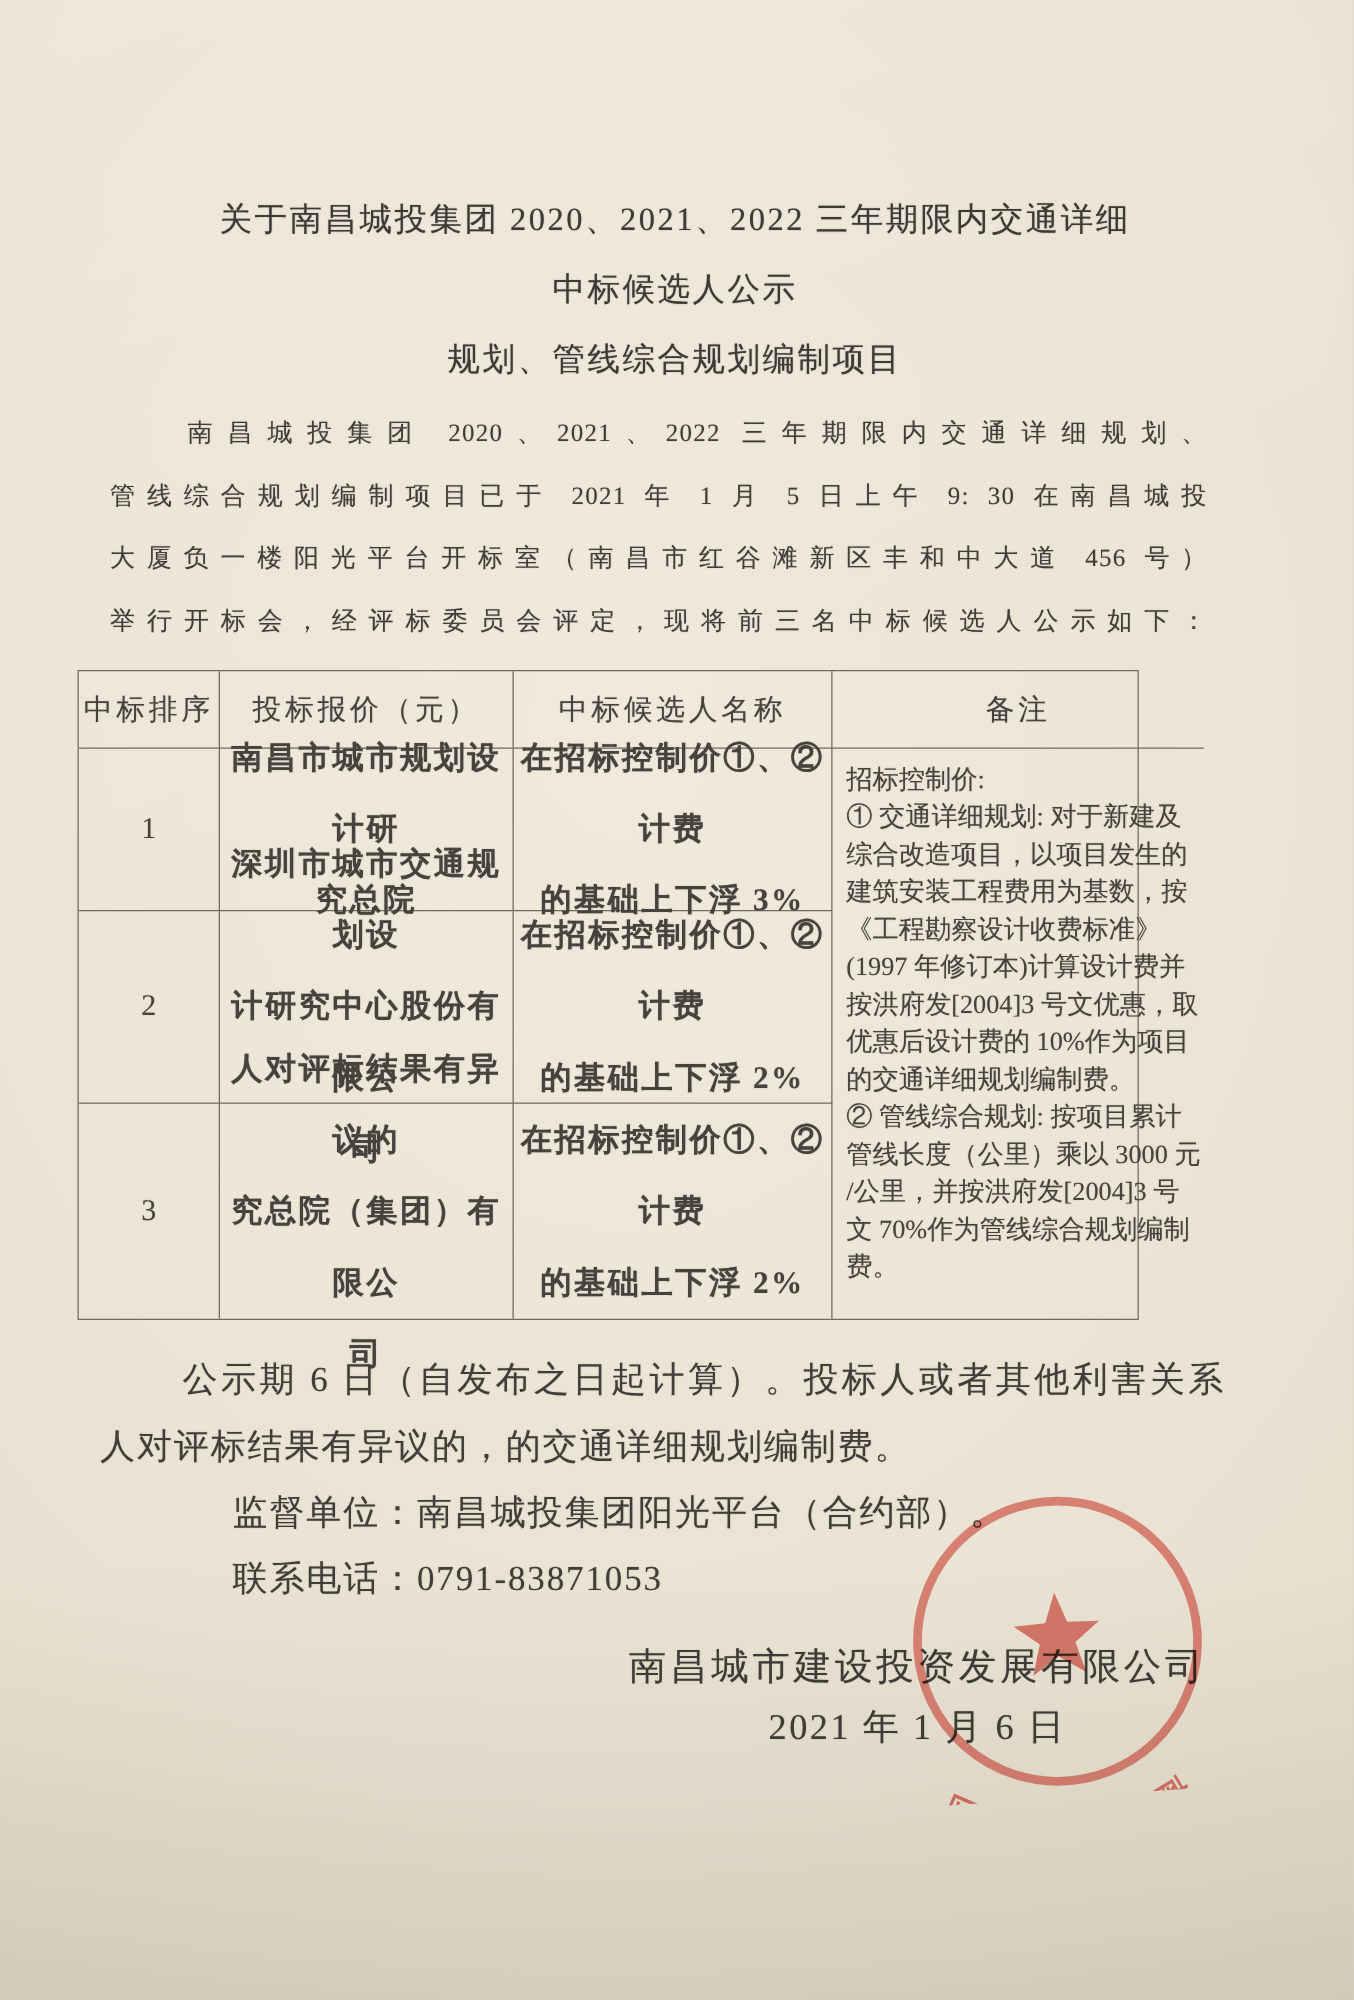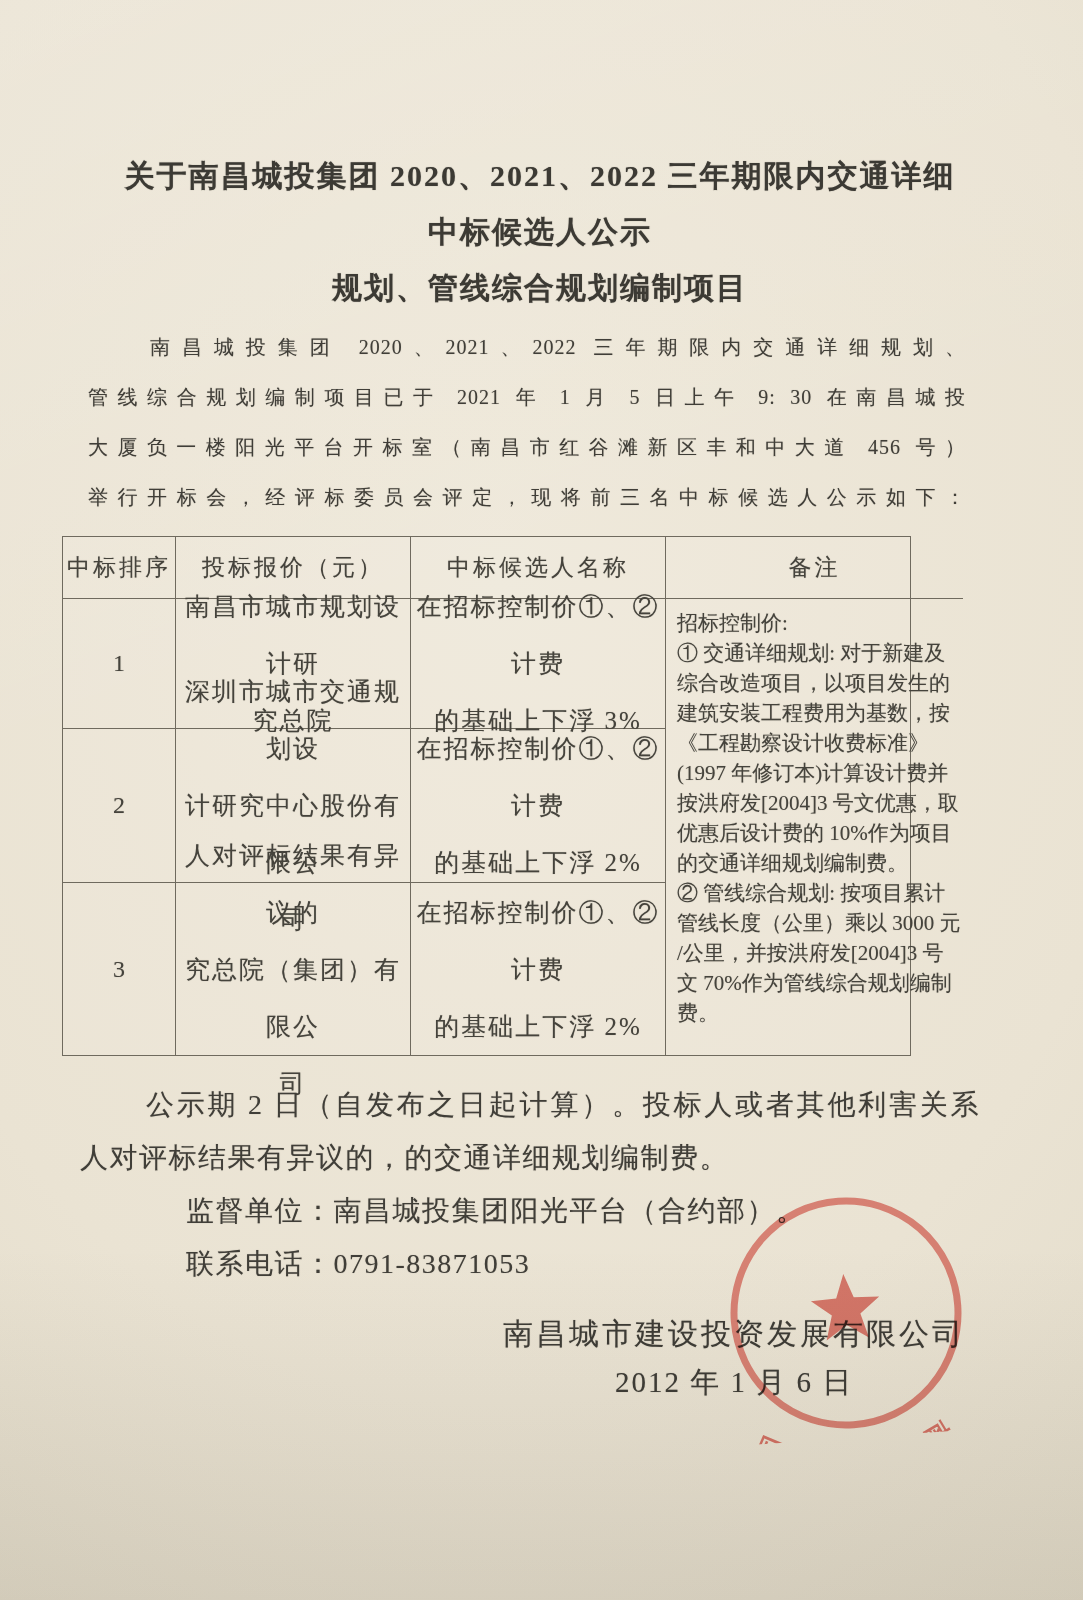--- a/index.html
+++ b/index.html
@@ -14,21 +14,21 @@
       linear-gradient(160deg, rgba(255,255,255,.14) 0%, rgba(0,0,0,0) 40%),
       linear-gradient(to bottom, rgba(0,0,0,0) 78%, rgba(82,74,56,.12) 100%),
       radial-gradient(135% 115% at 46% 36%, #efe9db 0%, #eae3d3 45%, #e2dbc9 72%, #d0c9b6 100%);
     color:#403e38;
   }
   .soft{ text-shadow:0 0 1px rgba(64,60,52,.35); }
 
   
   .title-block{position:absolute;left:70px;top:148px;width:940px;text-align:center;}
   .title-line{
-    font-size:30px;font-weight:bold;line-height:56px;letter-spacing:2px;color:#3c3a34;
+    font-size:26px;font-weight:normal;line-height:56px;letter-spacing:2px;color:#3c3a34;
     text-shadow:0 0 1px rgba(50,46,40,.45);
   }
 
   
   .intro-block{position:absolute;left:88px;top:322px;width:878px;}
   .intro-line{
     font-size:20px;line-height:50px;letter-spacing:1px;
     text-align:justify;text-align-last:justify;white-space:nowrap;
   }
   .indent-2em{padding-left:62px;}
@@ -45,21 +45,21 @@
   }
   .cell{
     box-sizing:border-box;display:flex;align-items:center;justify-content:center;
     text-align:center;color:#45433c;
   }
   .b-r{border-right:1px solid #6f6a5e;}
   .b-b{border-bottom:1px solid #6f6a5e;}
   .th{font-size:23px;letter-spacing:3px;}
   .rank-cell{font-size:24px;}
   .name-cell,.bid-cell{
-    font-size:25px;line-height:57px;letter-spacing:2px;white-space:pre-line;
+    font-size:25px;line-height:57px;letter-spacing:2px;white-space:pre-line;font-weight:bold;
   }
   .remark-cell{
     grid-column:4;grid-row:2 / 5;
     align-items:flex-start;justify-content:flex-start;text-align:left;
     padding:9px 4px 6px 11px;
     font-size:21px;line-height:30px;letter-spacing:0;
     white-space:pre;
   }
 
   
@@ -136,29 +136,29 @@
 
     <div class="cell rank-cell b-r soft">3</div>
     <div class="cell name-cell b-r soft">人对评标结果有异议的
 究总院（集团）有限公
 司</div>
     <div class="cell bid-cell  b-r soft">在招标控制价①、②计费
 的基础上下浮 2%</div>
   </div>
 
   <div class="closing-block soft">
-    <div class="closing-line fill indent-small">公示期 2 日（自发布之日起计算）。投标人或者其他利害关系</div>
+    <div class="closing-line fill indent-small">公示期 6 日（自发布之日起计算）。投标人或者其他利害关系</div>
     <div class="closing-line">人对评标结果有异议的，的交通详细规划编制费。</div>
     <div class="closing-line indent-mid">监督单位：南昌城投集团阳光平台（合约部）。</div>
     <div class="closing-line indent-mid">联系电话：0791-83871053</div>
   </div>
 
   <div class="sign-block soft">
     <div class="sign-company">南昌城市建设投资发展有限公司</div>
-    <div class="sign-date">2012 年 1 月 6 日</div>
+    <div class="sign-date">2021 年 1 月 6 日</div>
   </div>
 
   <svg class="stamp" viewBox="0 0 250 250" width="250" height="250">
     <defs>
       <path id="stamp-arc" d="M 125,211 A 86,86 0 1 1 124.9,211" fill="none"></path>
     </defs>
     <circle cx="125" cy="125" r="112" fill="none" stroke="#dc4f45" stroke-width="7" opacity="0.72"></circle>
     <polygon points="125,86 133.8,109.9 159.2,110.9 139.3,126.6 146.2,151.1 125,137 103.8,151.1 110.7,126.6 90.8,110.9 116.2,109.9" fill="#dc4f45" opacity="0.8"></polygon>
     <text font-size="26" font-weight="bold" fill="#dc4f45" opacity="0.82" letter-spacing="1" font-family="Liberation Serif, DejaVu Serif, serif">
       <textPath href="#stamp-arc" startOffset="81">南昌城市建设投资发展有限公司</textPath>

